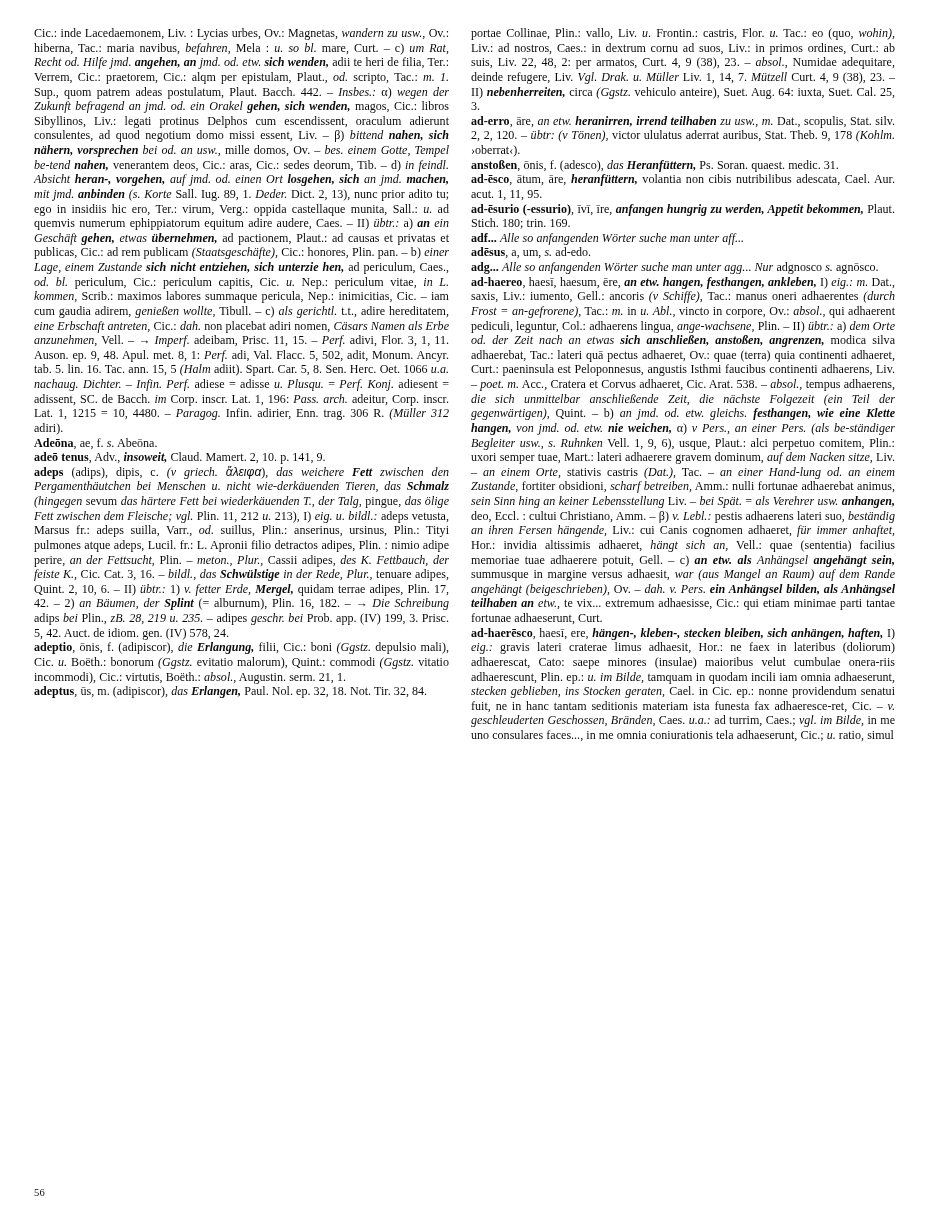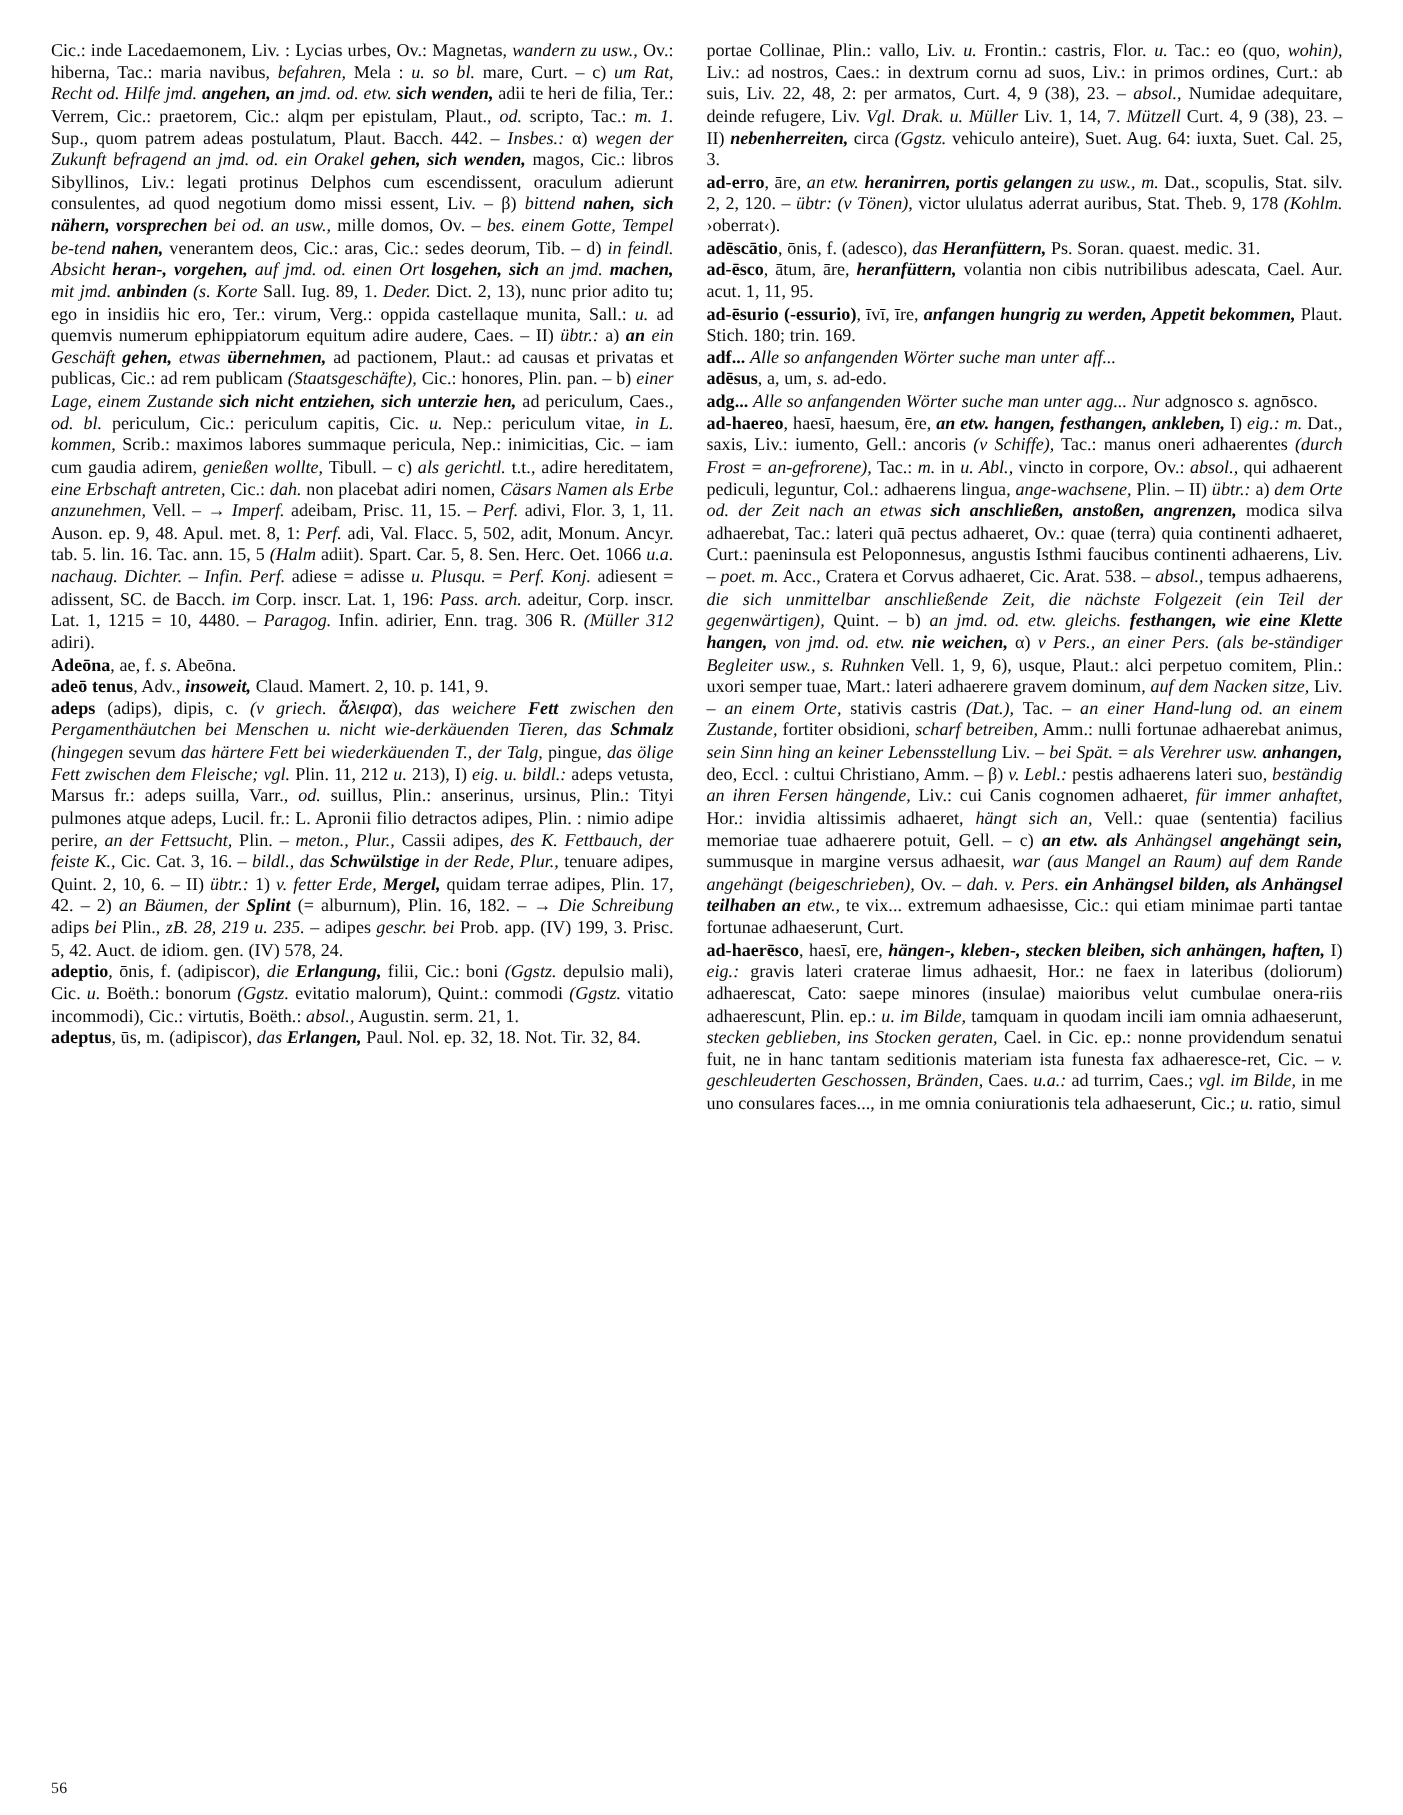--- a/index.html
+++ b/index.html
@@ -68,22 +68,22 @@
       <p class="entry para">Cic.: inde Lacedaemonem, Liv. : Lycias urbes, Ov.: Magnetas, <i>wandern zu usw.,</i> Ov.: hiberna, Tac.: maria navibus, <i>befahren,</i> Mela : <i>u. so bl.</i> mare, Curt. – c) <i>um Rat, Recht od. Hilfe jmd.</i> <b><i>angehen, an</i></b> <i>jmd. od. etw.</i> <b><i>sich wenden,</i></b> adii te heri de filia, Ter.: Verrem, Cic.: praetorem, Cic.: alqm per epistulam, Plaut., <i>od.</i> scripto, Tac.: <i>m. 1.</i> Sup., quom patrem adeas postulatum, Plaut. Bacch. 442. – <i>Insbes.:</i> α) <i>wegen der Zukunft befragend an jmd. od. ein Orakel</i> <b><i>gehen, sich wenden,</i></b> magos, Cic.: libros Sibyllinos, Liv.: legati protinus Delphos cum escendissent, oraculum adierunt consulentes, ad quod negotium domo missi essent, Liv. – β) <i>bittend</i> <b><i>nahen, sich nähern, vorsprechen</i></b> <i>bei od. an usw.,</i> mille domos, Ov. – <i>bes. einem Gotte, Tempel be-tend</i> <b><i>nahen,</i></b> venerantem deos, Cic.: aras, Cic.: sedes deorum, Tib. – d) <i>in feindl. Absicht</i> <b><i>heran-, vorgehen,</i></b> <i>auf jmd. od. einen Ort</i> <b><i>losgehen, sich</i></b> <i>an jmd.</i> <b><i>machen,</i></b> <i>mit jmd.</i> <b><i>anbinden</i></b> <i>(s. Korte</i> Sall. Iug. 89, 1. <i>Deder.</i> Dict. 2, 13), nunc prior adito tu; ego in insidiis hic ero, Ter.: virum, Verg.: oppida castellaque munita, Sall.: <i>u.</i> ad quemvis numerum ephippiatorum equitum adire audere, Caes. – II) <i>übtr.:</i> a) <b><i>an</i></b> <i>ein Geschäft</i> <b><i>gehen,</i></b> <i>etwas</i> <b><i>übernehmen,</i></b> ad pactionem, Plaut.: ad causas et privatas et publicas, Cic.: ad rem publicam <i>(Staatsgeschäfte),</i> Cic.: honores, Plin. pan. – b) <i>einer Lage, einem Zustande</i> <b><i>sich nicht entziehen, sich unterzie hen,</i></b> ad periculum, Caes., <i>od. bl.</i> periculum, Cic.: periculum capitis, Cic. <i>u.</i> Nep.: periculum vitae, <i>in L. kommen,</i> Scrib.: maximos labores summaque pericula, Nep.: inimicitias, Cic. – iam cum gaudia adirem, <i>genießen wollte,</i> Tibull. – c) <i>als gerichtl.</i> t.t., adire hereditatem, <i>eine Erbschaft antreten,</i> Cic.: <i>dah.</i> non placebat adiri nomen, <i>Cäsars Namen als Erbe anzunehmen,</i> Vell. – → <i>Imperf.</i> adeibam, Prisc. 11, 15. – <i>Perf.</i> adivi, Flor. 3, 1, 11. Auson. ep. 9, 48. Apul. met. 8, 1: <i>Perf.</i> adi, Val. Flacc. 5, 502, adit, Monum. Ancyr. tab. 5. lin. 16. Tac. ann. 15, 5 <i>(Halm</i> adiit). Spart. Car. 5, 8. Sen. Herc. Oet. 1066 <i>u.a. nachaug. Dichter.</i> – <i>Infin. Perf.</i> adiese = adisse <i>u. Plusqu.</i> = <i>Perf. Konj.</i> adiesent = adissent, SC. de Bacch. <i>im</i> Corp. inscr. Lat. 1, 196: <i>Pass. arch.</i> adeitur, Corp. inscr. Lat. 1, 1215 = 10, 4480. – <i>Paragog.</i> Infin. adirier, Enn. trag. 306 R. <i>(Müller 312</i> adiri).</p>
       <p class="entry para"><b>Adeōna</b>, ae, f. <i>s.</i> Abeōna.</p>
       <p class="entry para"><b>adeō tenus</b>, Adv., <b><i>insoweit,</i></b> Claud. Mamert. 2, 10. p. 141, 9.</p>
       <p class="entry para"><b>adeps</b> (adips), dipis, c. <i>(v griech.</i> <span class="gk">ἄλειφα</span>), <i>das weichere</i> <b><i>Fett</i></b> <i>zwischen den Pergamenthäutchen bei Menschen u. nicht wie-derkäuenden Tieren, das</i> <b><i>Schmalz</i></b> <i>(hingegen</i> sevum <i>das härtere Fett bei wiederkäuenden T., der Talg,</i> pingue, <i>das ölige Fett zwischen dem Fleische; vgl.</i> Plin. 11, 212 <i>u.</i> 213), I) <i>eig. u. bildl.:</i> adeps vetusta, Marsus fr.: adeps suilla, Varr., <i>od.</i> suillus, Plin.: anserinus, ursinus, Plin.: Tityi pulmones atque adeps, Lucil. fr.: L. Apronii filio detractos adipes, Plin. : nimio adipe perire, <i>an der Fettsucht,</i> Plin. – <i>meton., Plur.,</i> Cassii adipes, <i>des K. Fettbauch, der feiste K.,</i> Cic. Cat. 3, 16. – <i>bildl., das</i> <b><i>Schwülstige</i></b> <i>in der Rede, Plur.,</i> tenuare adipes, Quint. 2, 10, 6. – II) <i>übtr.:</i> 1) <i>v. fetter Erde,</i> <b><i>Mergel,</i></b> quidam terrae adipes, Plin. 17, 42. – 2) <i>an Bäumen, der</i> <b><i>Splint</i></b> (= alburnum), Plin. 16, 182. – → <i>Die Schreibung</i> adips <i>bei</i> Plin., <i>zB. 28, 219 u. 235.</i> – adipes <i>geschr. bei</i> Prob. app. (IV) 199, 3. Prisc. 5, 42. Auct. de idiom. gen. (IV) 578, 24.</p>
       <p class="entry para"><b>adeptio</b>, ōnis, f. (adipiscor), <i>die</i> <b><i>Erlangung,</i></b> filii, Cic.: boni <i>(Ggstz.</i> depulsio mali), Cic. <i>u.</i> Boëth.: bonorum <i>(Ggstz.</i> evitatio malorum), Quint.: commodi <i>(Ggstz.</i> vitatio incommodi), Cic.: virtutis, Boëth.: <i>absol.,</i> Augustin. serm. 21, 1.</p>
       <p class="entry para"><b>adeptus</b>, ūs, m. (adipiscor), <i>das</i> <b><i>Erlangen,</i></b> Paul. Nol. ep. 32, 18. Not. Tir. 32, 84.</p>
     </div>
 
     <div class="col col-right">
       <p class="entry para">portae Collinae, Plin.: vallo, Liv. <i>u.</i> Frontin.: castris, Flor. <i>u.</i> Tac.: eo (quo, <i>wohin),</i> Liv.: ad nostros, Caes.: in dextrum cornu ad suos, Liv.: in primos ordines, Curt.: ab suis, Liv. 22, 48, 2: per armatos, Curt. 4, 9 (38), 23. – <i>absol.,</i> Numidae adequitare, deinde refugere, Liv. <i>Vgl. Drak. u. Müller</i> Liv. 1, 14, 7. <i>Mützell</i> Curt. 4, 9 (38), 23. – II) <b><i>nebenherreiten,</i></b> circa <i>(Ggstz.</i> vehiculo anteire), Suet. Aug. 64: iuxta, Suet. Cal. 25, 3.</p>
-      <p class="entry para"><b>ad-erro</b>, āre, <i>an etw.</i> <b><i>heranirren, portis gelangen</i></b> <i>zu usw., m.</i> Dat., scopulis, Stat. silv. 2, 2, 120. – <i>übtr: (v Tönen),</i> victor ululatus aderrat auribus, Stat. Theb. 9, 178 <i>(Kohlm.</i> ›oberrat‹).</p>
-      <p class="entry para"><b>adēscātio</b>, ōnis, f. (adesco), <i>das</i> <b><i>Heranfüttern,</i></b> Ps. Soran. quaest. medic. 31.</p>
+      <p class="entry para"><b>ad-erro</b>, āre, <i>an etw.</i> <b><i>heranirren, irrend teilhaben</i></b> <i>zu usw., m.</i> Dat., scopulis, Stat. silv. 2, 2, 120. – <i>übtr: (v Tönen),</i> victor ululatus aderrat auribus, Stat. Theb. 9, 178 <i>(Kohlm.</i> ›oberrat‹).</p>
+      <p class="entry para"><b>anstoßen</b>, ōnis, f. (adesco), <i>das</i> <b><i>Heranfüttern,</i></b> Ps. Soran. quaest. medic. 31.</p>
       <p class="entry para"><b>ad-ēsco</b>, ātum, āre, <b><i>heranfüttern,</i></b> volantia non cibis nutribilibus adescata, Cael. Aur. acut. 1, 11, 95.</p>
       <p class="entry para"><b>ad-ēsurio (-essurio)</b>, īvī, īre, <b><i>anfangen hungrig zu werden, Appetit bekommen,</i></b> Plaut. Stich. 180; trin. 169.</p>
       <p class="entry para"><b>adf...</b> <i>Alle so anfangenden Wörter suche man unter aff...</i></p>
       <p class="entry para"><b>adēsus</b>, a, um, <i>s.</i> ad-edo.</p>
       <p class="entry para"><b>adg...</b> <i>Alle so anfangenden Wörter suche man unter agg... Nur</i> adgnosco <i>s.</i> agnōsco.</p>
       <p class="entry para"><b>ad-haereo</b>, haesī, haesum, ēre, <b><i>an etw.</i></b> <b><i>hangen, festhangen, ankleben,</i></b> I) <i>eig.: m.</i> Dat., saxis, Liv.: iumento, Gell.: ancoris <i>(v Schiffe),</i> Tac.: manus oneri adhaerentes <i>(durch Frost = an-gefrorene),</i> Tac.: <i>m.</i> in <i>u. Abl.,</i> vincto in corpore, Ov.: <i>absol.,</i> qui adhaerent pediculi, leguntur, Col.: adhaerens lingua, <i>ange-wachsene,</i> Plin. – II) <i>übtr.:</i> a) <i>dem Orte od. der Zeit nach an etwas</i> <b><i>sich anschließen, anstoßen, angrenzen,</i></b> modica silva adhaerebat, Tac.: lateri quā pectus adhaeret, Ov.: quae (terra) quia continenti adhaeret, Curt.: paeninsula est Peloponnesus, angustis Isthmi faucibus continenti adhaerens, Liv. – <i>poet. m.</i> Acc., Cratera et Corvus adhaeret, Cic. Arat. 538. – <i>absol.,</i> tempus adhaerens, <i>die sich unmittelbar anschließende Zeit, die nächste Folgezeit (ein Teil der gegenwärtigen),</i> Quint. – b) <i>an jmd. od. etw. gleichs.</i> <b><i>festhangen, wie eine Klette hangen,</i></b> <i>von jmd. od. etw.</i> <b><i>nie weichen,</i></b> α) <i>v Pers., an einer Pers. (als be-ständiger Begleiter usw., s. Ruhnken</i> Vell. 1, 9, 6), usque, Plaut.: alci perpetuo comitem, Plin.: uxori semper tuae, Mart.: lateri adhaerere gravem dominum, <i>auf dem Nacken sitze,</i> Liv. – <i>an einem Orte,</i> stativis castris <i>(Dat.),</i> Tac. – <i>an einer Hand-lung od. an einem Zustande,</i> fortiter obsidioni, <i>scharf betreiben,</i> Amm.: nulli fortunae adhaerebat animus, <i>sein Sinn hing an keiner Lebensstellung</i> Liv. – <i>bei Spät.</i> = <i>als Verehrer usw.</i> <b><i>anhangen,</i></b> deo, Eccl. : cultui Christiano, Amm. – β) <i>v. Lebl.:</i> pestis adhaerens lateri suo, <i>beständig an ihren Fersen hängende,</i> Liv.: cui Canis cognomen adhaeret, <i>für immer anhaftet,</i> Hor.: invidia altissimis adhaeret, <i>hängt sich an,</i> Vell.: quae (sententia) facilius memoriae tuae adhaerere potuit, Gell. – c) <b><i>an etw. als</i></b> <i>Anhängsel</i> <b><i>angehängt sein,</i></b> summusque in margine versus adhaesit, <i>war (aus Mangel an Raum) auf dem Rande angehängt (beigeschrieben),</i> Ov. – <i>dah. v. Pers.</i> <b><i>ein Anhängsel bilden, als Anhängsel teilhaben an</i></b> <i>etw.,</i> te vix... extremum adhaesisse, Cic.: qui etiam minimae parti tantae fortunae adhaeserunt, Curt.</p>
       <p class="entry para"><b>ad-haerēsco</b>, haesī, ere, <b><i>hängen-, kleben-, stecken bleiben, sich anhängen, haften,</i></b> I) <i>eig.:</i> gravis lateri craterae limus adhaesit, Hor.: ne faex in lateribus (doliorum) adhaerescat, Cato: saepe minores (insulae) maioribus velut cumbulae onera-riis adhaerescunt, Plin. ep.: <i>u. im Bilde,</i> tamquam in quodam incili iam omnia adhaeserunt, <i>stecken geblieben, ins Stocken geraten,</i> Cael. in Cic. ep.: nonne providendum senatui fuit, ne in hanc tantam seditionis materiam ista funesta fax adhaeresce-ret, Cic. – <i>v. geschleuderten Geschossen, Bränden,</i> Caes. <i>u.a.:</i> ad turrim, Caes.; <i>vgl. im Bilde,</i> in me uno consulares faces..., in me omnia coniurationis tela adhaeserunt, Cic.; <i>u.</i> ratio, simul</p>
     </div>
 
   </div>

